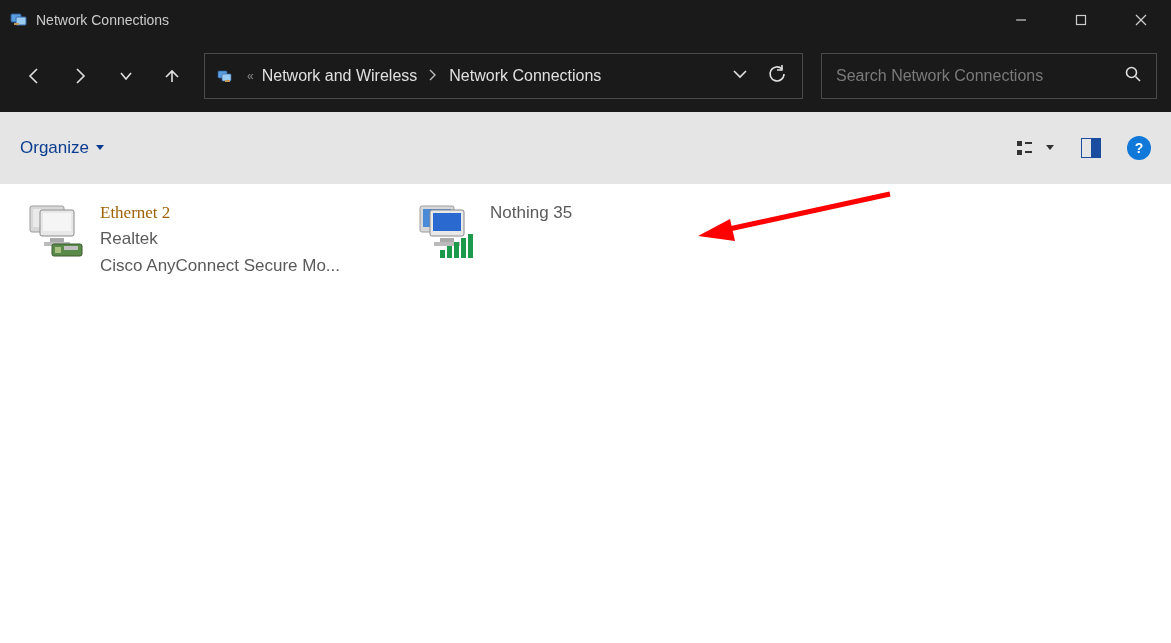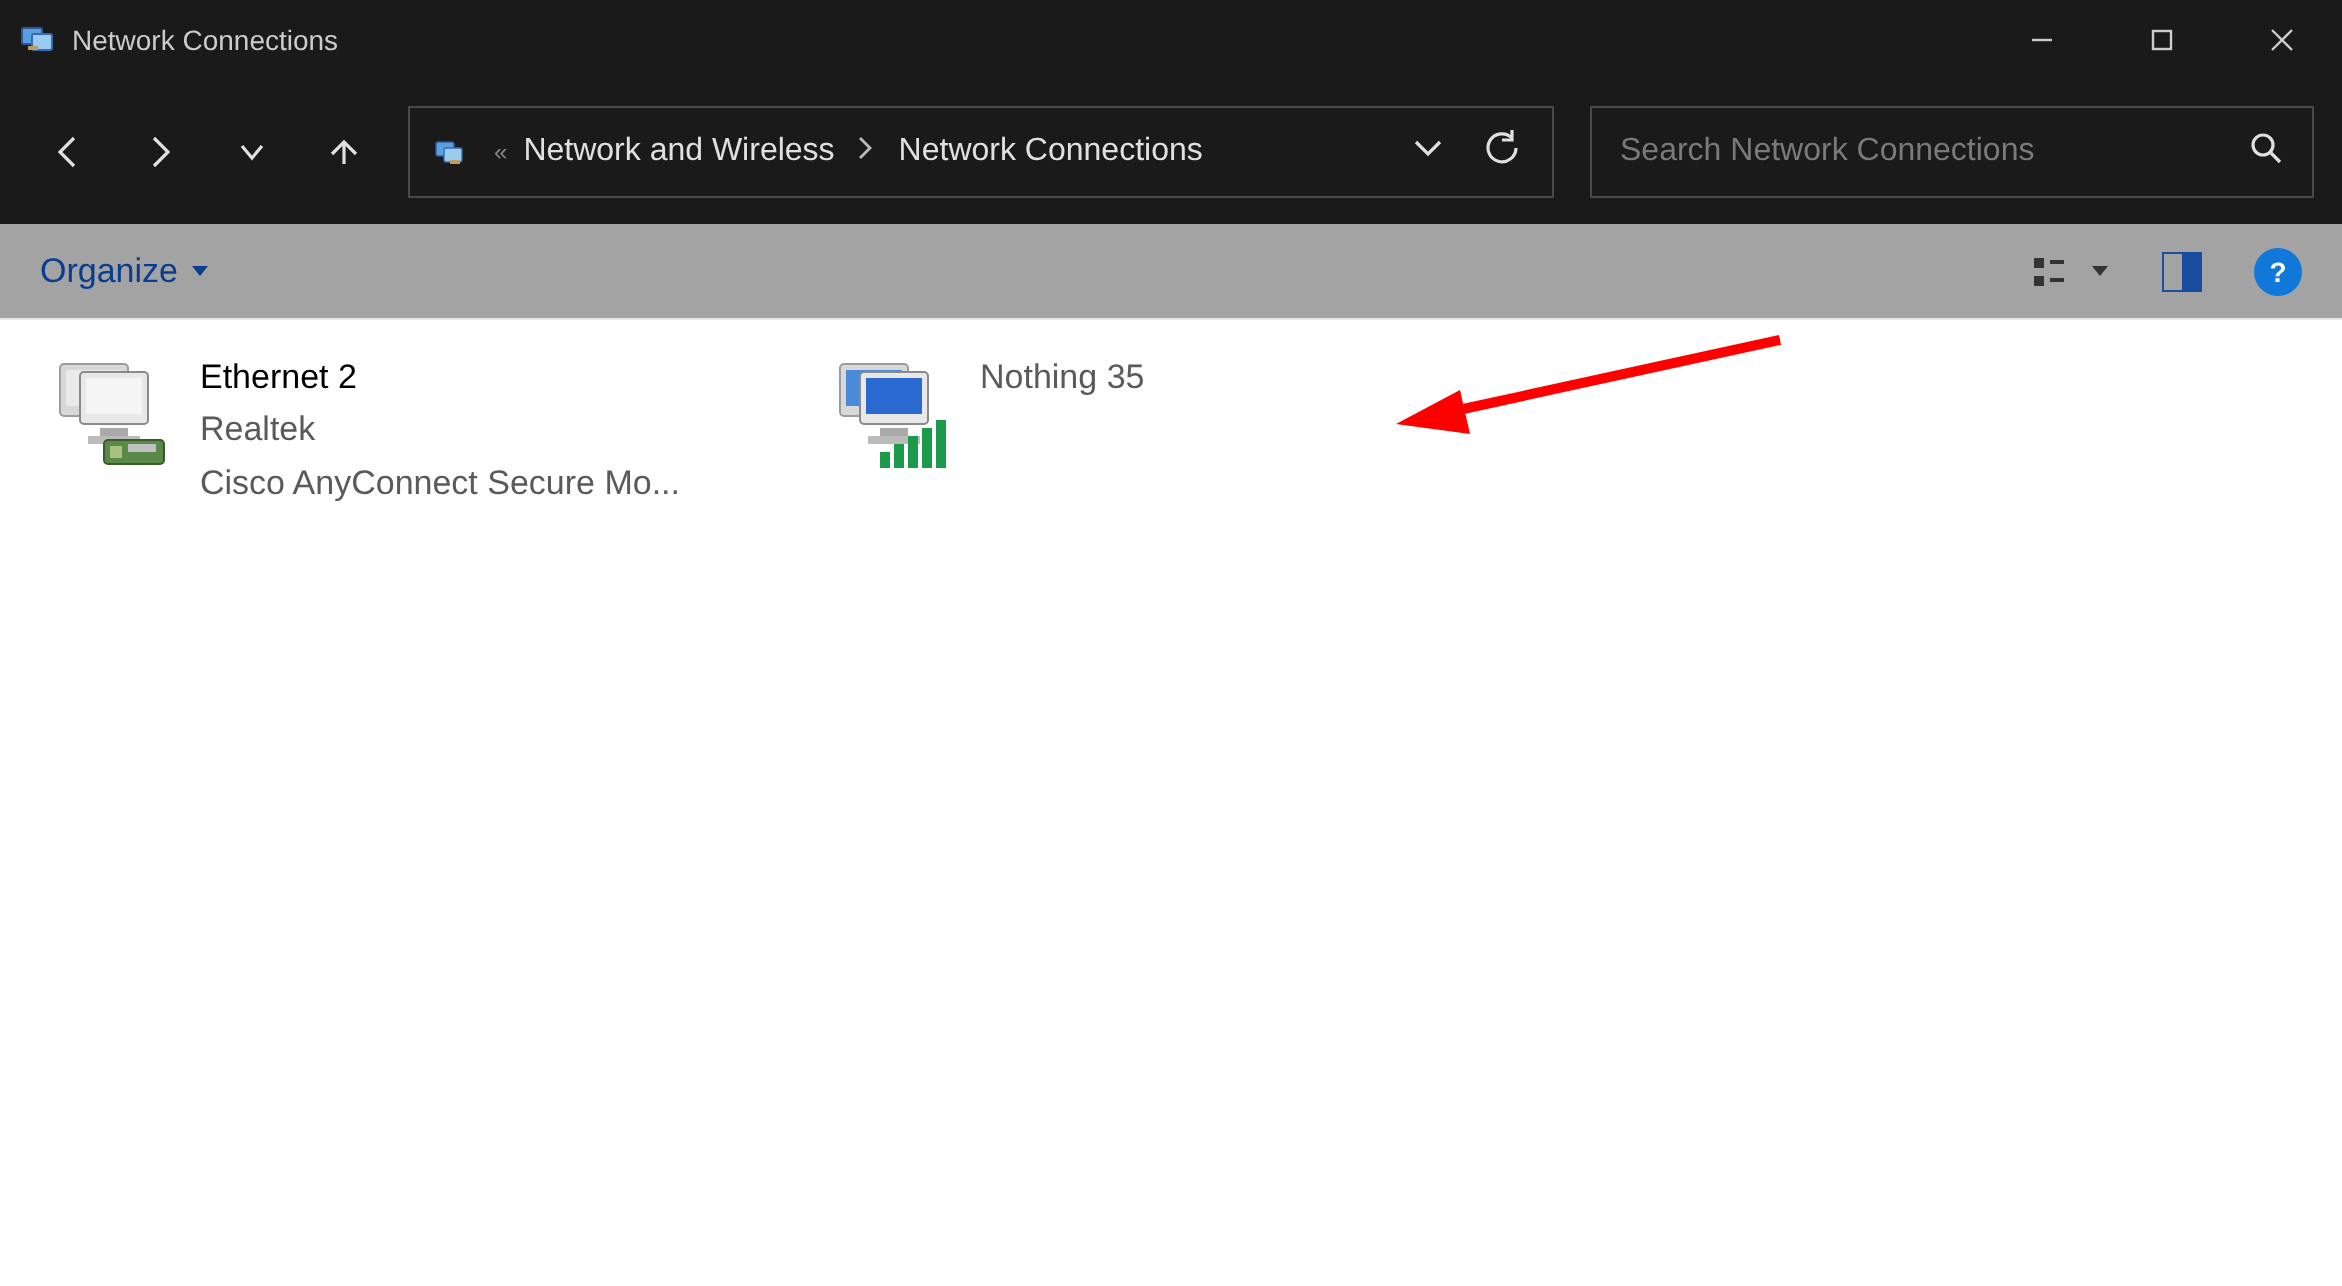--- a/index.html
+++ b/index.html
@@ -85,21 +85,21 @@
       margin: 0 4px;
     }
     .address-tail {
       margin-left: auto;
       display: flex;
       align-items: center;
       gap: 20px;
       padding-right: 6px;
     }
     .search-box {
-      width: 362px;
+      width: 336px;
       height: 46px;
       border: 1px solid #4a4a4a;
       background: #1a1a1a;
       display: flex;
       align-items: center;
       padding: 18px 14px;
       color: #888;
       font-size: 16px;
       margin-left: 12px;
     }
@@ -107,22 +107,22 @@
       flex: 1;
       background: transparent;
       border: none;
       color: #e0e0e0;
       font-size: 16px;
       outline: none;
     }
     .search-box input::placeholder { color: #7a7a7a; }
 
     .toolbar {
-      height: 48px;
-      background: #a3a3a3;
+      height: 72px;
+      background: #e5e5e5;
       border-bottom: 1px solid #e6e6e6;
       display: flex;
       align-items: center;
       padding: 0 20px;
     }
     .organize-btn {
       color: #0a3d8f;
       font-size: 17px;
       display: flex;
       align-items: center;
@@ -186,21 +186,21 @@
       flex-shrink: 0;
     }
     .adapter-info {
       display: flex;
       flex-direction: column;
       font-size: 17px;
       line-height: 1.55;
       white-space: nowrap;
       overflow: hidden;
     }
-    .adapter-name { color: #000000; }
+    .adapter-name { color: #a16207; font-family: Liberation Serif, serif; }
     .adapter-status, .adapter-desc { color: #5a5a5a; text-overflow: ellipsis; overflow: hidden; }
 
     .annotation-arrow {
       position: absolute;
       left: 680px;
       top: 5px;
       pointer-events: none;
     }
   </style>
 </head>

